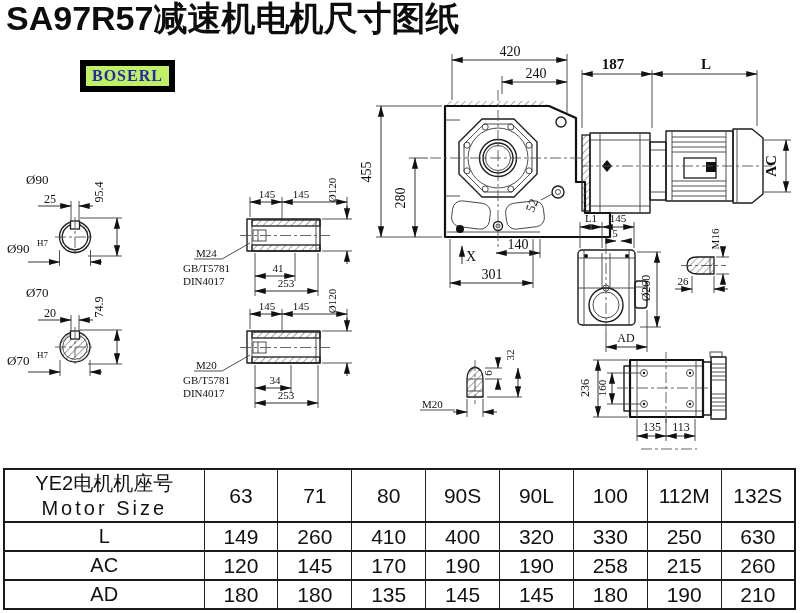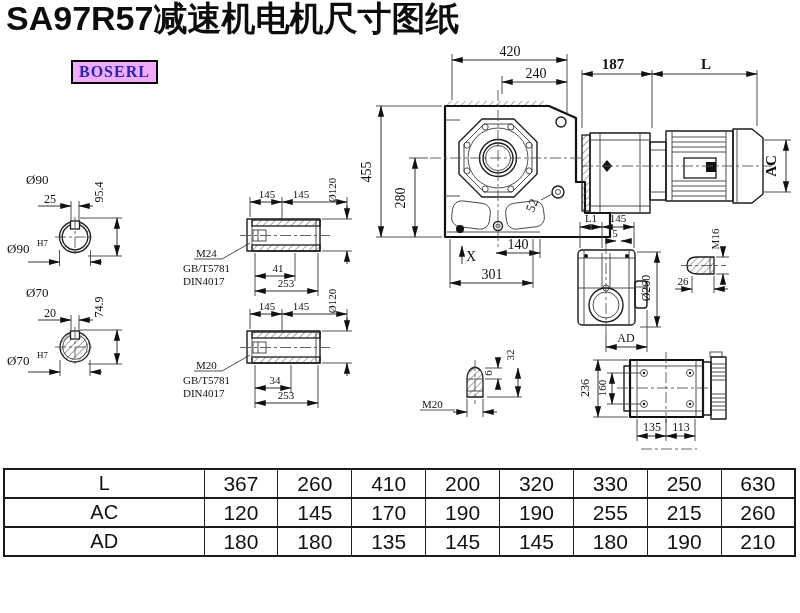--- a/index.html
+++ b/index.html
@@ -1,20 +1,20 @@
 <!DOCTYPE html>
 <html><head>
 <meta charset="utf-8">
 <style>
   html,body{margin:0;padding:0;background:#ffffff;}
   #canvas{position:relative;width:800px;height:613px;background:#ffffff;overflow:hidden;
           font-family:"Liberation Sans",sans-serif;}
   #title{position:absolute;left:6px;top:-4px;font-size:34px;font-weight:800;color:#0d0d0d;
          letter-spacing:0px;white-space:nowrap;}
-  #logo{position:absolute;left:71px;top:60px;border:2px solid #000000;background:#f0abfc;
+  #logo{position:absolute;left:80px;top:60px;border:6px solid #000000;background:#bef264;
         padding:1px 6px;}
   #logo span{color:#2626ae;font-family:"Liberation Serif",serif;font-weight:bold;
         font-size:16px;letter-spacing:1px;}
   svg{position:absolute;left:0;top:0;}
   .ln{stroke:#1c1c1c;stroke-width:1.4;fill:none;stroke-linejoin:round;}
   .l2{stroke:#111;stroke-width:2.2;fill:none;stroke-linejoin:round;}
   .tn{stroke:#3c3c3c;stroke-width:0.9;fill:none;}
   .cl{stroke:#555;stroke-width:0.9;fill:none;stroke-dasharray:11 3 3 3;}
   .dim{stroke:#1c1c1c;stroke-width:0.9;fill:none;marker-start:url(#aS);marker-end:url(#aE);}
   .de{stroke:#1c1c1c;stroke-width:0.9;fill:none;marker-end:url(#aE);}
@@ -412,39 +412,53 @@
         <col>
         <col>
         <col>
         <col>
         <col>
         <col>
         <col>
         <col>
     </colgroup>
     <tbody>
+        <tr class="hrow">
+      <td class="hcell">
+        <div>YE2电机机座号</div>
+        <div class="en">Motor Size</div>
+      </td>
+      <td class="num">63</td>
+      <td class="num">71</td>
+      <td class="num">80</td>
+      <td class="num">90S</td>
+      <td class="num">90L</td>
+      <td class="num">100</td>
+      <td class="num">112M</td>
+      <td class="num">132S</td>
+    </tr>
     <tr class="drow">
       <td class="rowlab">L</td>
-      <td class="num">367</td>
+      <td class="num">149</td>
       <td class="num">260</td>
       <td class="num">410</td>
-      <td class="num">200</td>
+      <td class="num">400</td>
       <td class="num">320</td>
       <td class="num">330</td>
       <td class="num">250</td>
       <td class="num">630</td>
     </tr>
     <tr class="drow">
       <td class="rowlab">AC</td>
       <td class="num">120</td>
       <td class="num">145</td>
       <td class="num">170</td>
       <td class="num">190</td>
       <td class="num">190</td>
-      <td class="num">255</td>
+      <td class="num">258</td>
       <td class="num">215</td>
       <td class="num">260</td>
     </tr>
     <tr class="drow">
       <td class="rowlab">AD</td>
       <td class="num">180</td>
       <td class="num">180</td>
       <td class="num">135</td>
       <td class="num">145</td>
       <td class="num">145</td>

